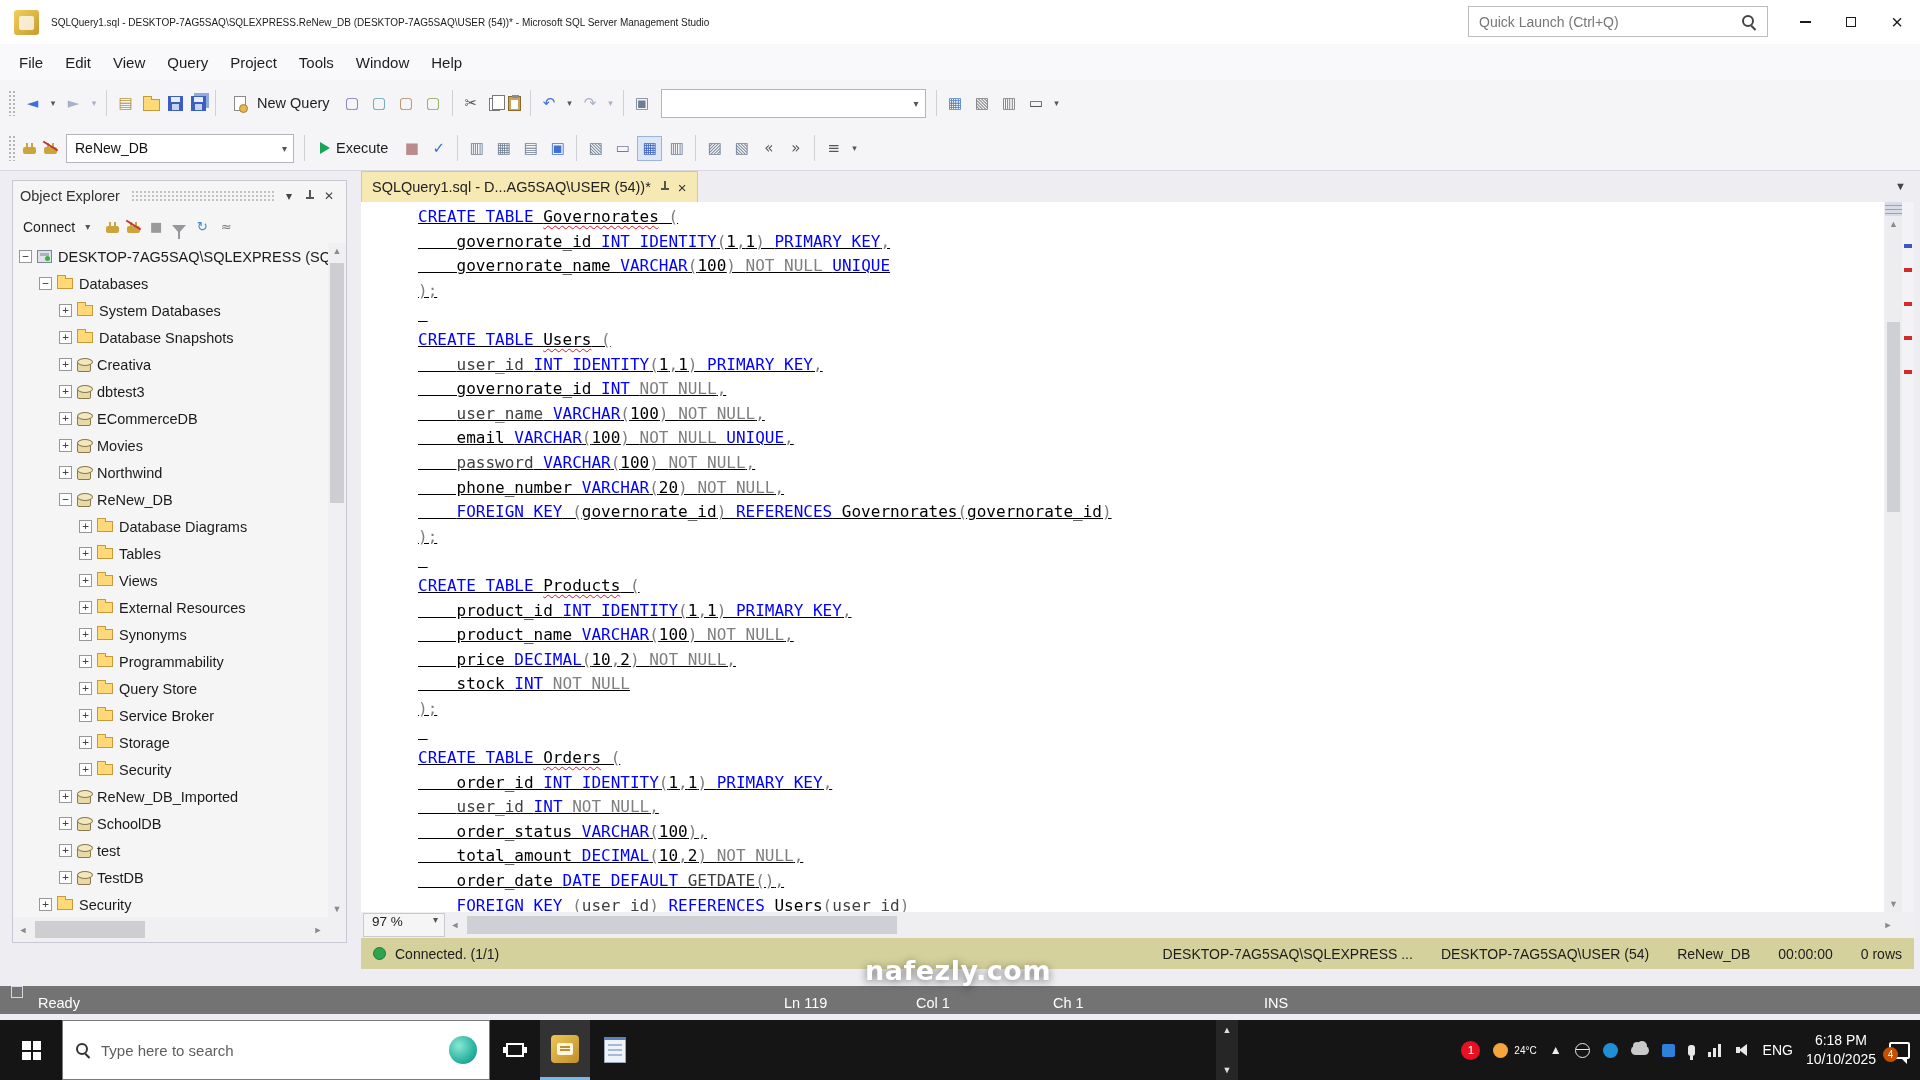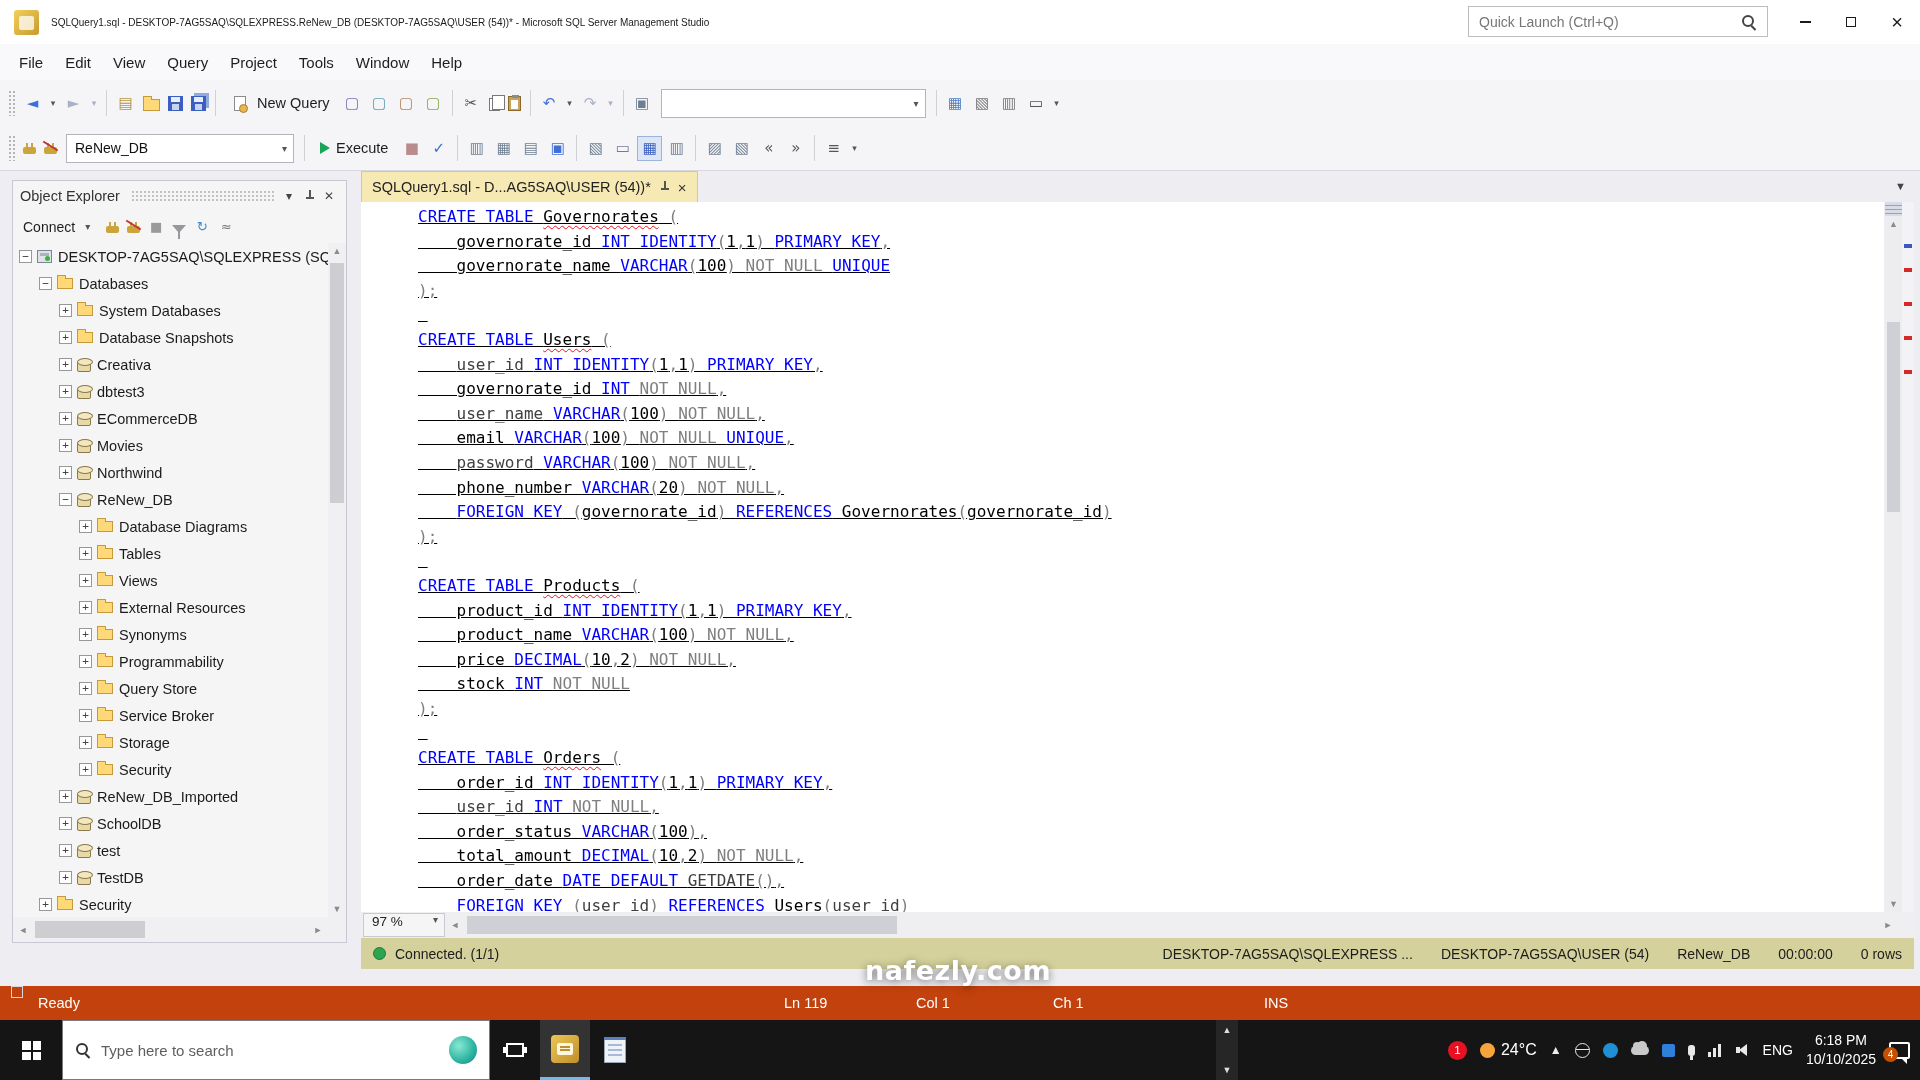--- a/index.html
+++ b/index.html
@@ -133,21 +133,21 @@
   #h-thumb{position:absolute;left:2px;top:4px;height:18px;width:430px;background:#cfcfd6;}
   #zoom-corner{width:16px;height:100%;flex:none;background:#efeff2;}
 
   
   #query-status{position:absolute;left:0;right:0;top:767px;height:31px;background:#d4d19c;display:flex;align-items:center;padding:0 12px;font-size:14px;color:#1c1c1c;}
   .conn-ico{width:13px;height:13px;border-radius:50%;background:#2da44e;margin-right:9px;flex:none;border:1px solid #1d7a38;}
   #qs-spacer{flex:1;}
   .qs-right{margin-left:28px;white-space:nowrap;}
 
   
-  #status-blue{position:absolute;left:0;top:986px;width:1920px;height:34px;background:#c2410c;color:#fff;font-size:14.5px;}
+  #status-blue{position:absolute;left:0;top:986px;width:1920px;height:28px;background:#737373;color:#fff;font-size:14.5px;}
   #status-blue span{position:absolute;top:0;line-height:34px;white-space:nowrap;}
   #sb-ico{position:absolute;left:11px;top:11px;width:12px;height:12px;border:1.5px solid #dfe6f2;opacity:.9;}
   #sb-ready{left:38px;}
   #sb-ln{left:784px;}
   #sb-col{left:916px;}
   #sb-ch{left:1053px;}
   #sb-ins{left:1264px;}
 
   
   #taskbar{position:absolute;left:0;top:1020px;width:1920px;height:60px;background:#151515;display:flex;align-items:stretch;color:#fff;}
@@ -165,21 +165,21 @@
   #ssms-cell{background:#333;border-bottom:3px solid #76b9ed;}
   .ssms-ico{width:28px;height:28px;border-radius:4px;background:linear-gradient(135deg,#ecc653,#c08f2c);position:relative;}
   .ssms-ico::before{content:"";position:absolute;left:6px;top:8px;width:16px;height:12px;background:#fdf6e0;border-radius:2px;}
   .ssms-ico::after{content:"";position:absolute;left:9px;top:11px;width:10px;height:2px;background:#c08f2c;box-shadow:0 3px 0 #c08f2c;}
   .note-ico{width:22px;height:26px;background:#eef3f8;border:1px solid #9aa7b8;position:relative;}
   .note-ico::before{content:"";position:absolute;left:3px;top:6px;right:3px;height:2px;background:#a8b8d8;box-shadow:0 5px 0 #a8b8d8,0 10px 0 #a8b8d8;}
   .note-ico::after{content:"";position:absolute;left:-1px;top:-1px;right:-1px;height:3px;background:#5a80c0;}
   #tb-updown{position:absolute;left:1216px;top:0;width:22px;height:60px;background:#262626;display:flex;flex-direction:column;align-items:center;justify-content:space-between;padding:5px 0;color:#e0e0e0;font-size:9px;}
   #tray{margin-left:auto;display:flex;align-items:center;gap:13px;padding-right:10px;}
   .badge1{width:19px;height:19px;border-radius:50%;background:#e81123;color:#fff;font-size:11.5px;display:flex;align-items:center;justify-content:center;flex:none;}
-  .temp{display:flex;align-items:center;gap:6px;font-size:16px;white-space:nowrap;}
+  .temp{display:flex;align-items:center;gap:6px;font-size:10px;white-space:nowrap;}
   .sun{width:15px;height:15px;border-radius:50%;background:#f5a53c;flex:none;}
   .chev{font-size:12px;color:#eee;}
   .globe{width:15px;height:15px;border:1.5px solid #e8e8e8;border-radius:50%;position:relative;flex:none;}
   .globe::before{content:"";position:absolute;left:0;right:0;top:5px;height:1.5px;background:#e8e8e8;}
   .dotb{width:15px;height:15px;border-radius:50%;background:#1f8fd6;flex:none;}
   .cloud{width:18px;height:9px;background:#c9c9c9;border-radius:9px;position:relative;flex:none;}
   .cloud::before{content:"";position:absolute;left:2px;top:-4px;width:8px;height:8px;border-radius:50%;background:#c9c9c9;}
   .cloud::after{content:"";position:absolute;right:2px;top:-5px;width:10px;height:10px;border-radius:50%;background:#c9c9c9;}
   .bsq{width:13px;height:13px;background:#2f80d8;border-radius:2px;flex:none;}
   .mic{width:7px;height:11px;background:#e8e8e8;border-radius:3px;position:relative;flex:none;}

